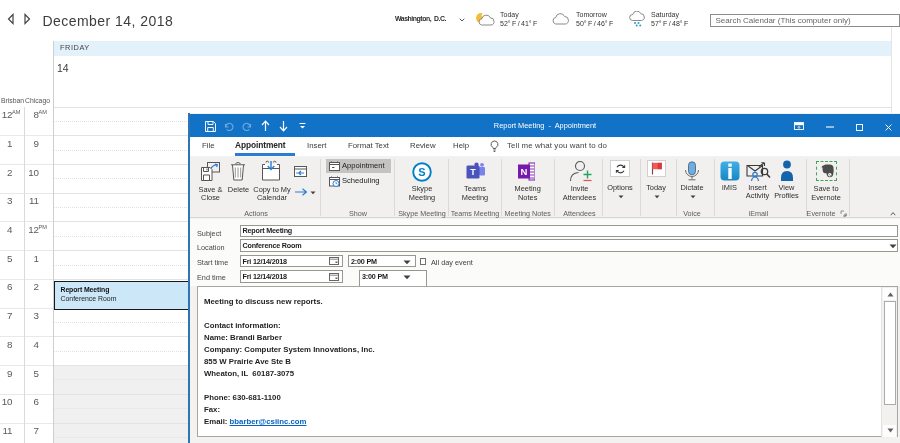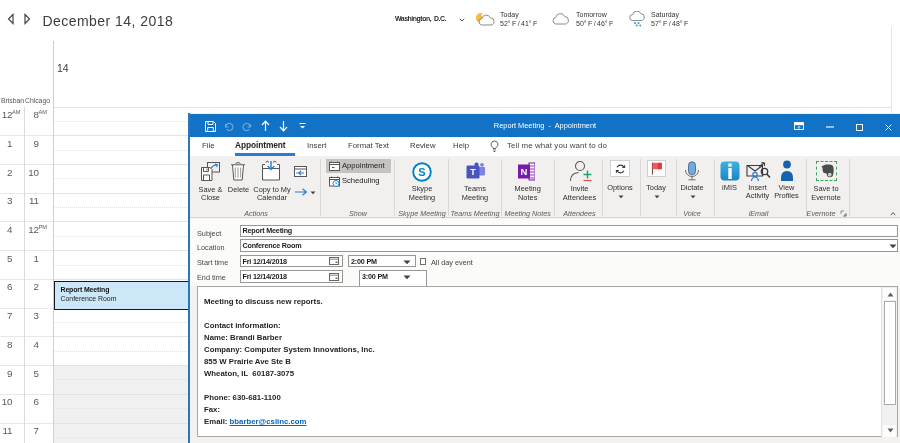--- a/index.html
+++ b/index.html
@@ -33,21 +33,21 @@
 .search { position:absolute; left:710px; top:13.5px; width:190px; height:13px; border:1px solid #8c8c8c; background:#fff; font-size:8px; color:#666; line-height:12px; padding-left:4.5px; }
 
 
 #win { position:absolute; left:188px; top:113px; width:712px; height:330px; background:#f3f2f1; border-left:2px solid #2f74b4; }
 .tbar { position:absolute; left:0; top:1.3px; width:710px; height:22.9px; background:#1272c6; }
 .ttl { position:absolute; top:7px; width:100%; text-align:center; color:#fff; font-size:7.4px; }
 .tabs { position:absolute; left:0; top:24.2px; width:710px; height:19.3px; background:#fff; }
 .tab { position:absolute; top:3.6px; font-size:7.8px; color:#3b3b3b; }
 .ribbon { position:absolute; left:0; top:43.5px; width:710px; height:61.5px; background:#f1f0ef; border-bottom:1px solid #d8d6d4; }
 .rsep { position:absolute; top:2px; height:57px; border-left:1px solid #dbd9d7; }
-.rlab { position:absolute; top:52.5px; font-size:7.2px; color:#5d5b58; text-align:center;font-style:italic; }
+.rlab { position:absolute; top:52.5px; font-size:7.2px; color:#5d5b58; text-align:center; }
 .rtxt { position:absolute; font-size:7.4px; color:#2e2e2e; text-align:center; line-height:8.8px; }
 .showbtn { position:absolute; font-size:7.6px; color:#222; }
 
 
 .form { position:absolute; left:0; top:105.5px; width:710px; height:67px; background:#fbfbfa; }
 .flab { position:absolute; font-size:7.3px; color:#484848; left:7px; }
 .fbox { position:absolute; background:#fff; border:1px solid #999793; font-size:7.2px; font-weight:bold; color:#1b1b1b; letter-spacing:-0.2px; padding:0 0 0 2px; }
 
 
 .bodybox { position:absolute; left:6.5px; top:172.5px; width:701px; height:151.5px; background:#fff; border:1px solid #a8a6a4; }
@@ -89,21 +89,23 @@
         <circle cx="7" cy="12" r="1"></circle>
         <circle cx="10.5" cy="12" r="1"></circle>
         <circle cx="8.7" cy="14.5" r="1"></circle>
         <circle cx="12.2" cy="14.5" r="1"></circle>
       </g>
   </svg>
   <div class="wx" style="left:651px;top:11px">
       <div class="wxname">Saturday</div>
       <div class="wxtemp">57° F / 48° F</div>
     </div>
-
+  <div class="search">Search Calendar (This computer only)</div>
+
+  <div class="friday">FRIDAY</div>
   <div class="day14">14</div>
   <div class="tzlab" style="left:1px">Brisban</div>
   <div class="tzlab" style="left:25px">Chicago</div>
   <div class="nonwork"></div>
   <div class="hline" style="top:106.5px"></div>
 <div class="hhalf" style="top:120.9px"></div>
 <div class="hline" style="top:135.2px"></div>
 <div class="hhalf" style="top:149.6px"></div>
 <div class="hline" style="top:164.0px"></div>
 <div class="hhalf" style="top:178.3px"></div>

